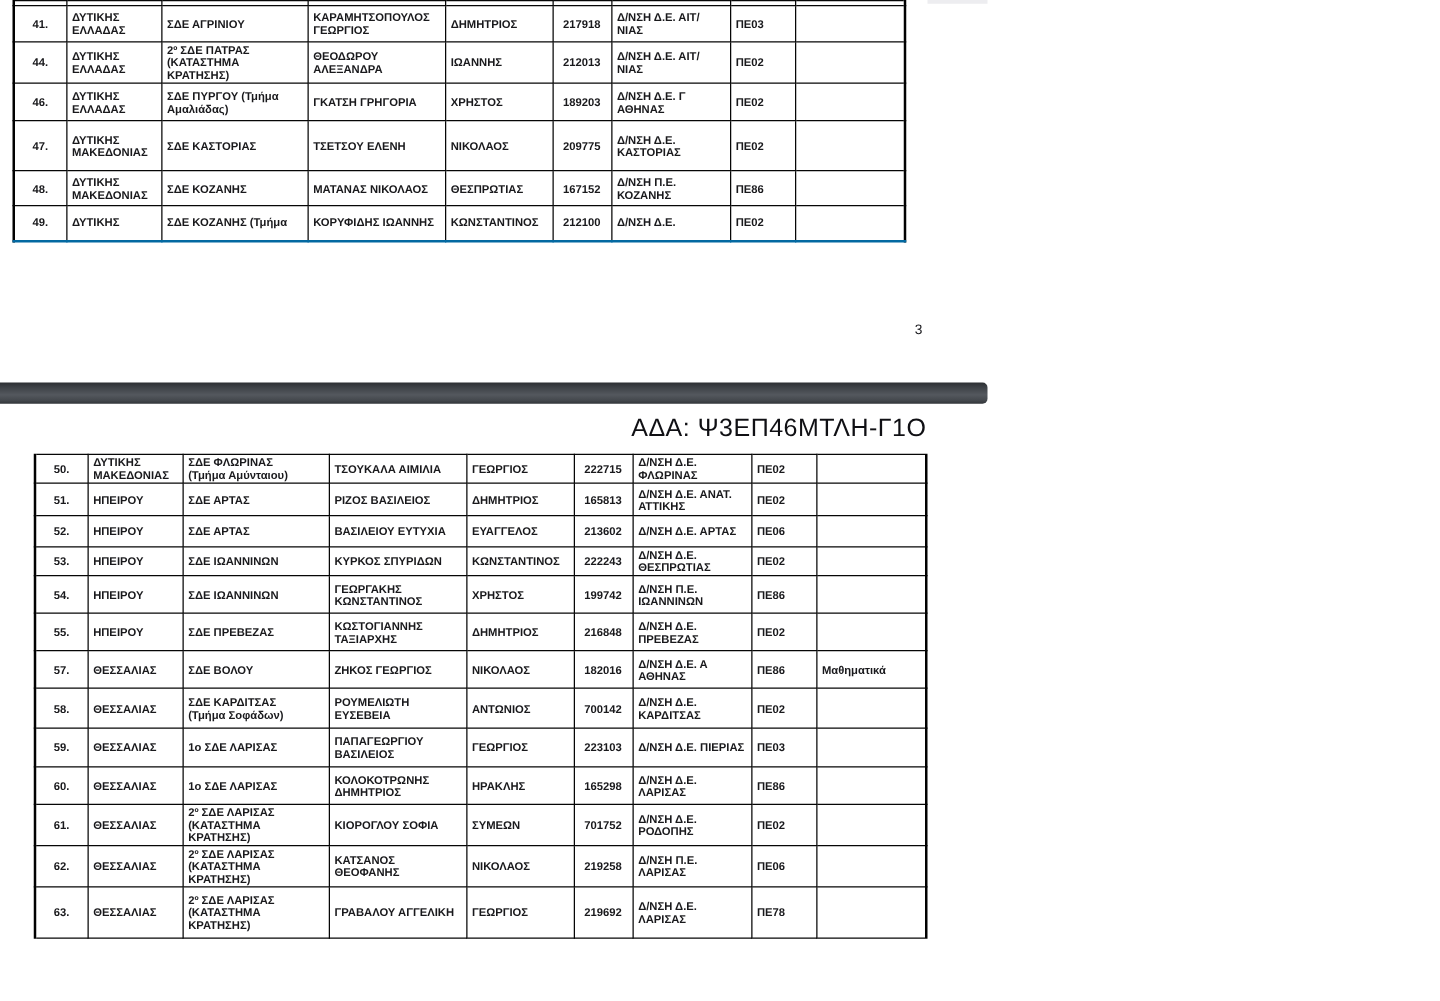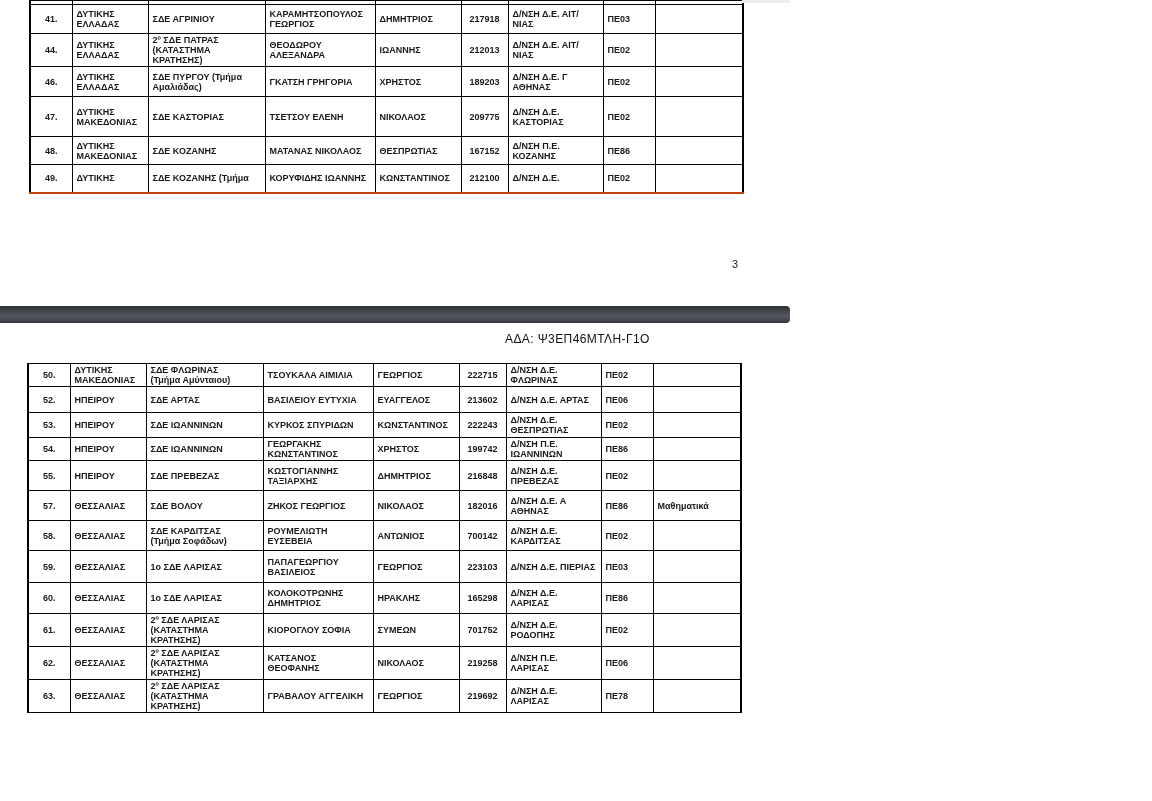--- a/index.html
+++ b/index.html
@@ -9,22 +9,22 @@
 
   
   table.doc { border-collapse:collapse; table-layout:fixed; width:713px;
               font-family:"Liberation Sans", sans-serif;
               font-size:9px; font-weight:bold; color:#19191c; line-height:10px; }
   table.doc td { border:1px solid #060606; vertical-align:middle;
                  padding:1px 4px; white-space:pre-line; overflow:hidden; }
   table.doc td.c0 { text-align:center; padding:1px 0; }
   table.doc td.c5 { text-align:center; padding:1px 0; }
 
-  #t1 { position:absolute; left:29px; top:0;
-        border-left:2px solid #000; border-right:2px solid #000; border-bottom:2px solid #c2410c;border-radius:23px; }
+  #t1 { position:absolute; left:10px; top:0;
+        border-left:2px solid #000; border-right:2px solid #000; border-bottom:2px solid #0369a1;border-radius:23px; }
   #t2 { position:absolute; left:27px; top:363px;
         border-left:2px solid #000; border-right:2px solid #000; }
 
   
   col.w0{width:42px} col.w1{width:76px} col.w2{width:117px} col.w3{width:110px}
   col.w4{width:86px} col.w5{width:47px} col.w6{width:95px} col.w7{width:52px} col.w8{width:88px}
 
   
   #t1 tr:nth-child(1){height:4px}
   #t1 tr:nth-child(2){height:29px}
@@ -58,21 +58,21 @@
                 text-align:right; font-size:11px; color:#1a1a1e;
                 font-family:"Liberation Sans", sans-serif; }
 
   #top-right-strip { position:absolute; left:742px; top:0; width:48px; height:3px; background:#ededf0; }
 
   #page-divider { position:absolute; left:0; top:306px; width:790px; height:17px;
                   border-radius:0 4px 4px 0;
                   background:linear-gradient(180deg,#2c2f33 0%,#3d4146 22%,#54585e 58%,#44484d 84%,#323539 100%); }
 
   #ada-code { position:absolute; left:505px; top:332px; width:230px; height:20px;
-              font-size:12px; letter-spacing:0.4px; color:#101014;
+              font-size:20px; letter-spacing:0.4px; color:#101014;
               font-family:"Liberation Sans", sans-serif; white-space:nowrap; }
 </style>
 </head>
 <body>
 
 <div id="viewport">
 
   <div>
     <table id="t1" class="doc">
       <colgroup>
@@ -195,20 +195,31 @@
             <td class="c2">ΣΔΕ ΦΛΩΡΙΝΑΣ
 (Τμήμα Αμύνταιου)</td>
             <td class="c3">ΤΣΟΥΚΑΛΑ ΑΙΜΙΛΙΑ</td>
             <td class="c4">ΓΕΩΡΓΙΟΣ</td>
             <td class="c5">222715</td>
             <td class="c6">Δ/ΝΣΗ Δ.Ε. ΦΛΩΡΙΝΑΣ</td>
             <td class="c7">ΠΕ02</td>
             <td class="c8"></td>
           </tr>
           <tr>
+            <td class="c0">51.</td>
+            <td class="c1">ΗΠΕΙΡΟΥ</td>
+            <td class="c2">ΣΔΕ ΑΡΤΑΣ</td>
+            <td class="c3">ΡΙΖΟΣ ΒΑΣΙΛΕΙΟΣ</td>
+            <td class="c4">ΔΗΜΗΤΡΙΟΣ</td>
+            <td class="c5">165813</td>
+            <td class="c6">Δ/ΝΣΗ Δ.Ε. ΑΝΑΤ. ΑΤΤΙΚΗΣ</td>
+            <td class="c7">ΠΕ02</td>
+            <td class="c8"></td>
+          </tr>
+          <tr>
             <td class="c0">52.</td>
             <td class="c1">ΗΠΕΙΡΟΥ</td>
             <td class="c2">ΣΔΕ ΑΡΤΑΣ</td>
             <td class="c3">ΒΑΣΙΛΕΙΟΥ ΕΥΤΥΧΙΑ</td>
             <td class="c4">ΕΥΑΓΓΕΛΟΣ</td>
             <td class="c5">213602</td>
             <td class="c6">Δ/ΝΣΗ Δ.Ε. ΑΡΤΑΣ</td>
             <td class="c7">ΠΕ06</td>
             <td class="c8"></td>
           </tr>

